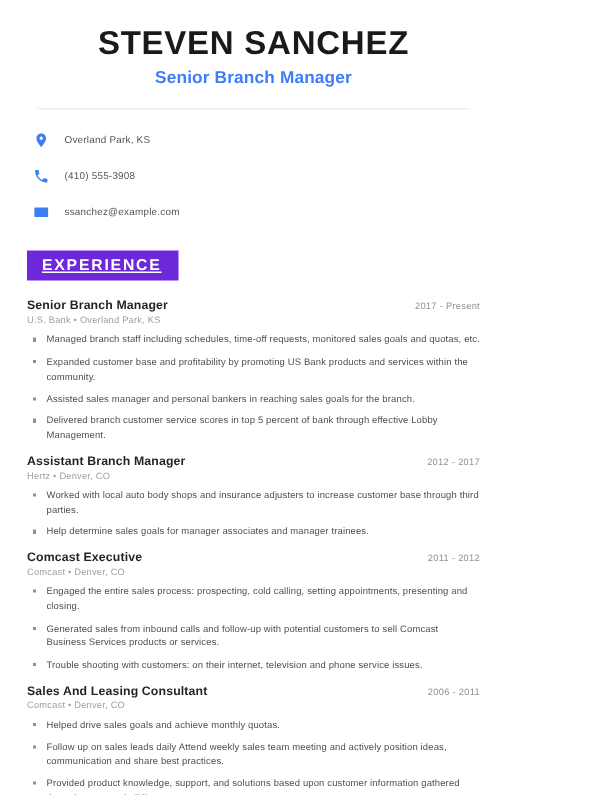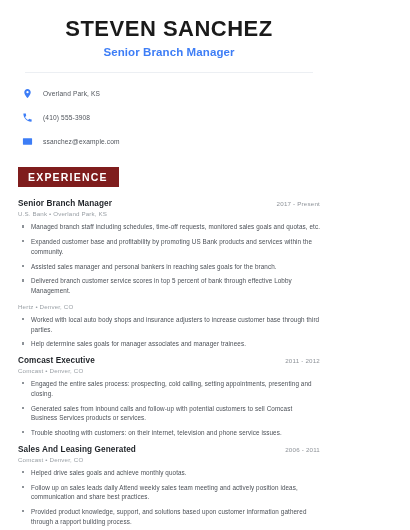--- a/index.html
+++ b/index.html
@@ -52,26 +52,27 @@
   .contact-text {
     font-size:6.6px;
     color:#50555c;
     letter-spacing:0.15px;
   }
 
   
   .section { margin-top:16px; }
   .section-badge {
     display:inline-block;
-    background:#7f1d1d;
+    background:#6d28d9;
     color:#ffffff;
     font-size:10.5px;
     font-weight:bold;
     letter-spacing:1.2px;
     padding:4px 11px 4px 10px;
+    text-decoration:underline;
   }
 
   
   .jobs { margin-top:12px; }
   .job { margin-bottom:7px; }
   .job-head {
     display:flex;
     align-items:baseline;
     justify-content:space-between;
   }
@@ -168,20 +169,24 @@
         <div class="job-meta">U.S. Bank  •  Overland Park, KS</div>
         <ul class="bullets">
           <li class="bullet">Managed branch staff including schedules, time-off requests, monitored sales goals and quotas, etc.</li>
           <li class="bullet">Expanded customer base and profitability by promoting US Bank products and services within the community.</li>
           <li class="bullet">Assisted sales manager and personal bankers in reaching sales goals for the branch.</li>
           <li class="bullet">Delivered branch customer service scores in top 5 percent of bank through effective Lobby Management.</li>
         </ul>
       </div>
 
       <div class="job">
+        <div class="job-head">
+          <div class="job-role">Assistant Branch Manager</div>
+          <div class="job-dates">2012 - 2017</div>
+        </div>
         <div class="job-meta">Hertz  •  Denver, CO</div>
         <ul class="bullets">
           <li class="bullet">Worked with local auto body shops and insurance adjusters to increase customer base through third parties.</li>
           <li class="bullet">Help determine sales goals for manager associates and manager trainees.</li>
         </ul>
       </div>
 
       <div class="job">
         <div class="job-head">
           <div class="job-role">Comcast Executive</div>
@@ -190,21 +195,21 @@
         <div class="job-meta">Comcast  •  Denver, CO</div>
         <ul class="bullets">
           <li class="bullet">Engaged the entire sales process: prospecting, cold calling, setting appointments, presenting and closing.</li>
           <li class="bullet">Generated sales from inbound calls and follow-up with potential customers to sell Comcast Business Services products or services.</li>
           <li class="bullet">Trouble shooting with customers: on their internet, television and phone service issues.</li>
         </ul>
       </div>
 
       <div class="job">
         <div class="job-head">
-          <div class="job-role">Sales And Leasing Generated</div>
+          <div class="job-role">Sales And Leasing Consultant</div>
           <div class="job-dates">2006 - 2011</div>
         </div>
         <div class="job-meta">Comcast  •  Denver, CO</div>
         <ul class="bullets">
           <li class="bullet">Helped drive sales goals and achieve monthly quotas.</li>
           <li class="bullet">Follow up on sales leads daily Attend weekly sales team meeting and actively position ideas, communication and share best practices.</li>
           <li class="bullet">Provided product knowledge, support, and solutions based upon customer information gathered through a rapport building process.</li>
           <li class="bullet">Resolved Comcast sales agent inquiries professionally and efficiently while exceeding designated customer service metrics for total handling time, and monitoring.</li>
           <li class="bullet">Contributed to the overall productivity and customer service levels of the Direct Sales Force.</li>
 

